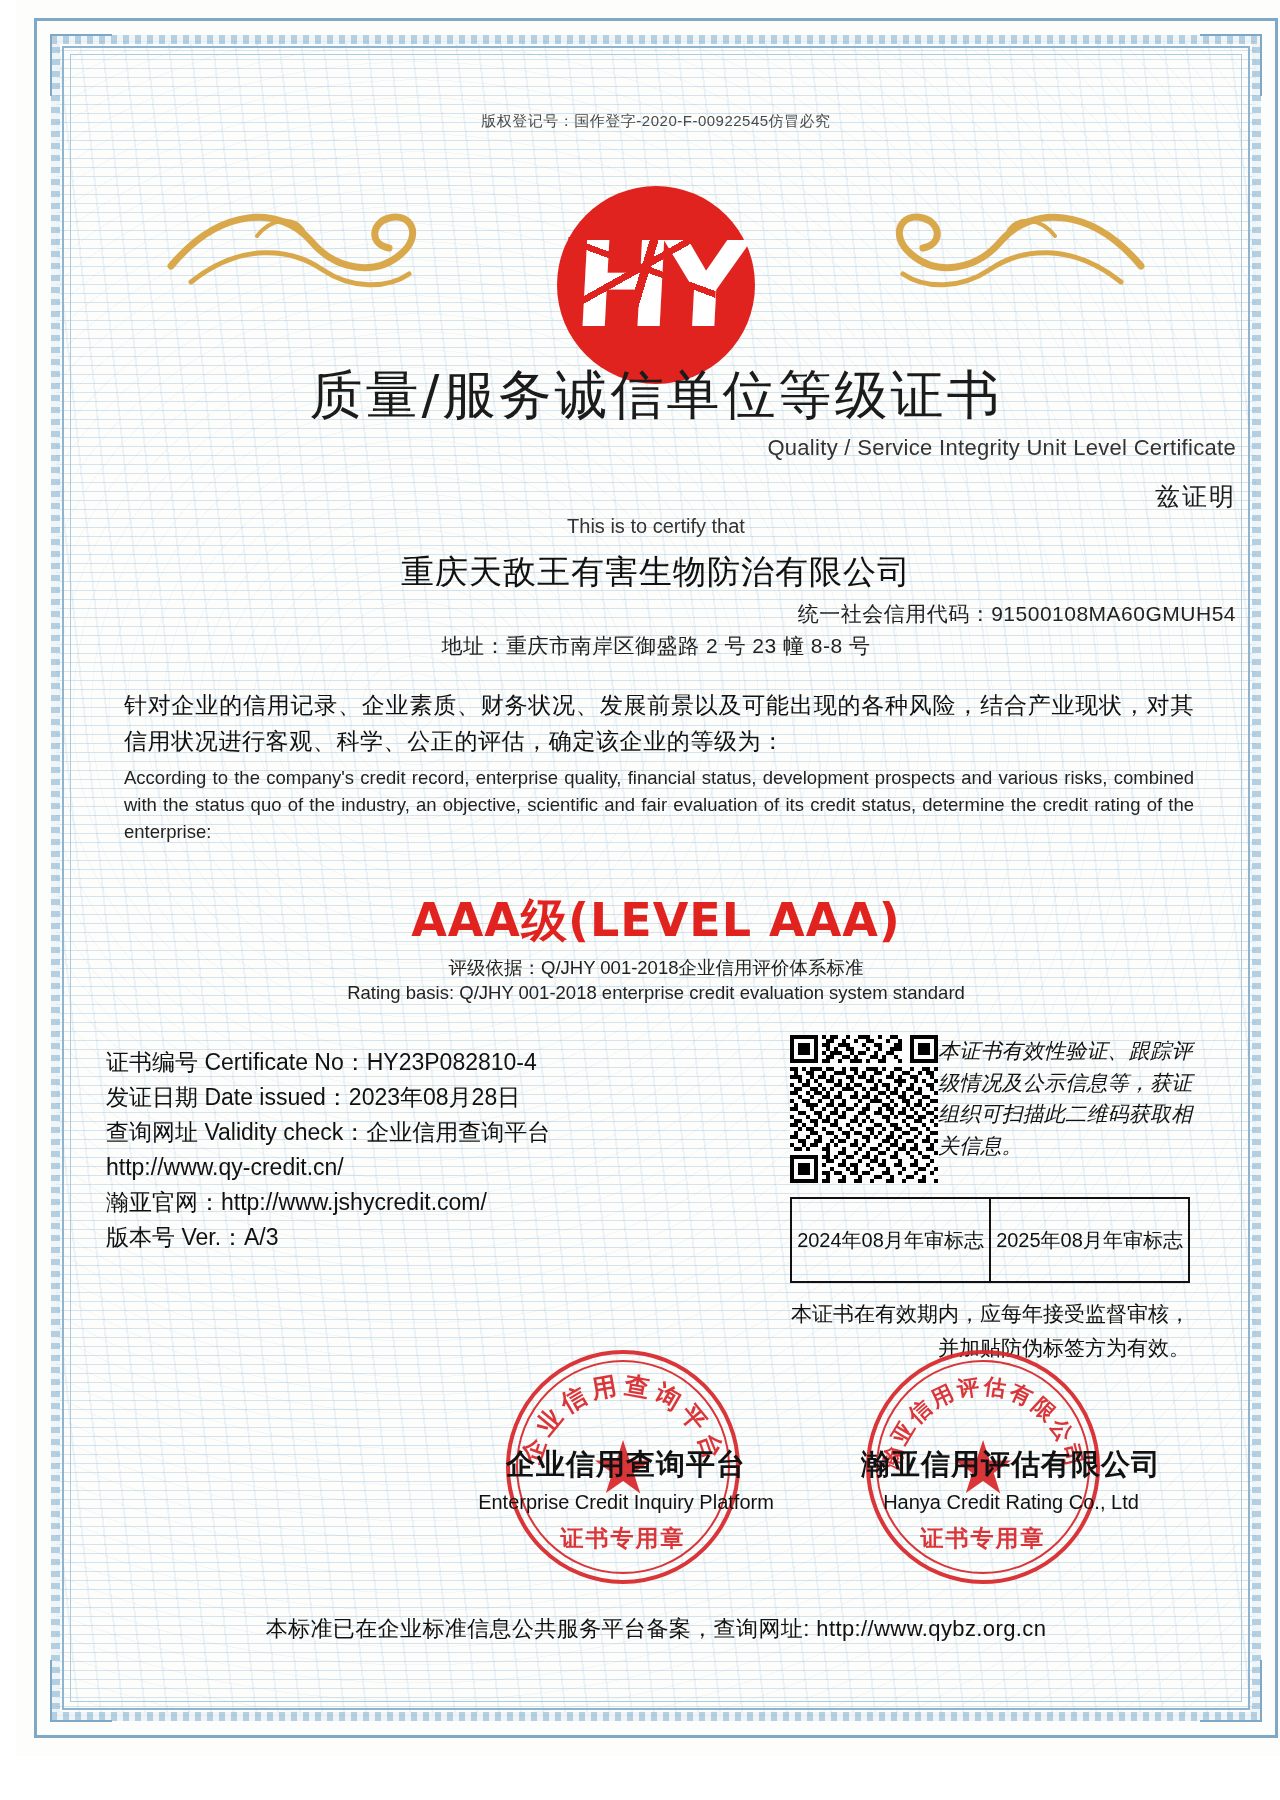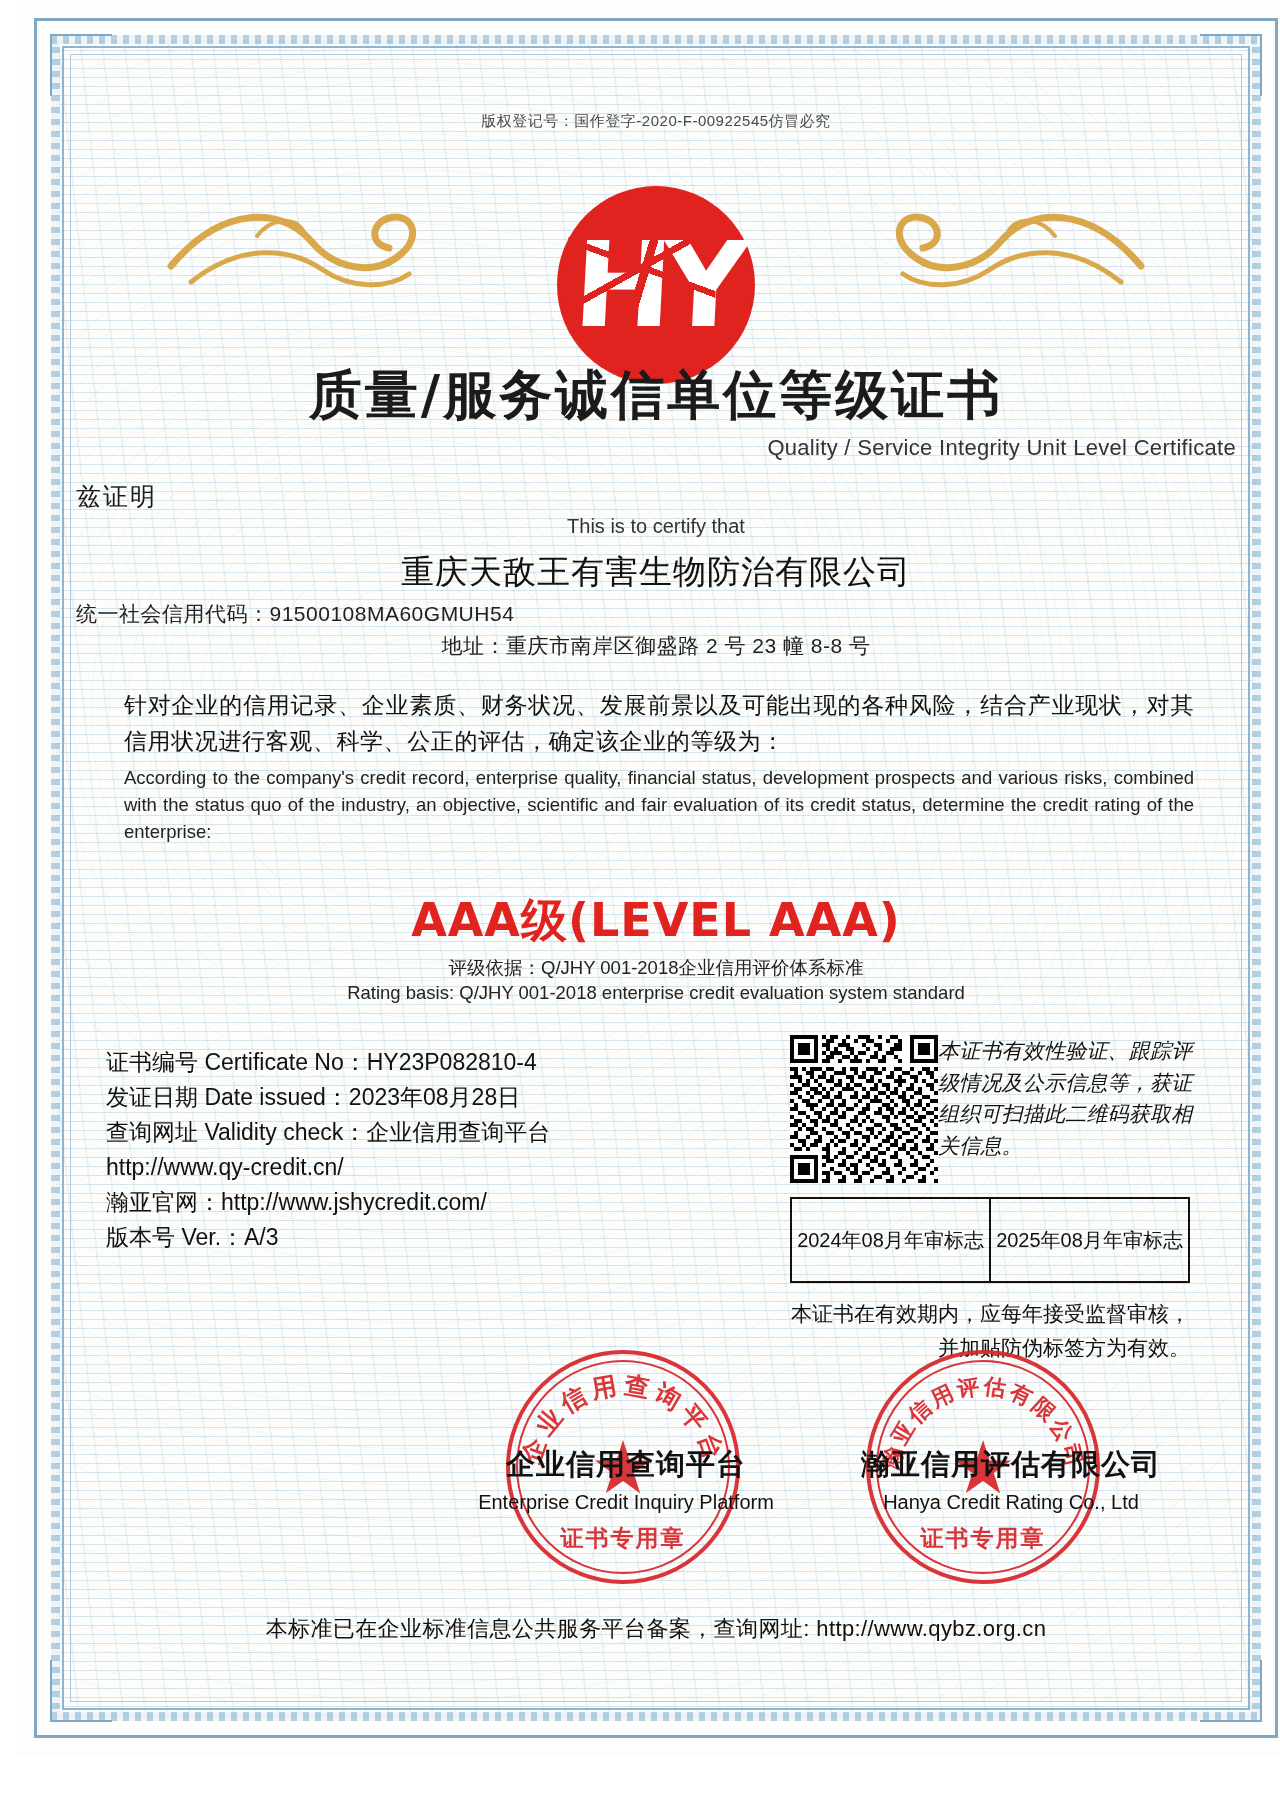--- a/index.html
+++ b/index.html
@@ -130,42 +130,42 @@
     background:
       linear-gradient(104deg, transparent 47%, #e0231f 47%, #e0231f 52%, transparent 52%),
       linear-gradient(20deg, transparent 60%, #e0231f 60%, #e0231f 64%, transparent 64%),
       linear-gradient(150deg, transparent 38%, #e0231f 38%, #e0231f 42%, transparent 42%);
     pointer-events:none;
   }
 
   .title-cn{
     position:absolute;top:300px;left:0;right:0;text-align:center;
     font-family:"DejaVu Sans", sans-serif;
-    font-size:53px;font-weight:bold;color:#1b1b1b;
+    font-size:53px;font-weight:normal;color:#1b1b1b;
     letter-spacing:3px;
   }
   .title-en{
     position:absolute;top:375px;left:0;right:0;text-align:right;
     font-size:22px;color:#333;letter-spacing:.3px;
   }
   .certify-cn{
-    position:absolute;top:420px;left:0;right:0;text-align:left;
+    position:absolute;top:420px;left:0;right:0;text-align:right;
     font-size:25px;color:#1b1b1b;letter-spacing:2px;
   }
   .certify-en{
     position:absolute;top:455px;left:0;right:0;text-align:center;
     font-size:20px;color:#333;
   }
   .company{
     position:absolute;top:490px;left:0;right:0;text-align:center;
     font-family:"DejaVu Sans", sans-serif;
     font-size:33px;font-weight:normal;color:#111;letter-spacing:1px;
   }
   .credit-code{
-    position:absolute;top:540px;left:0;right:0;text-align:left;
+    position:absolute;top:540px;left:0;right:0;text-align:right;
     font-size:21px;color:#222;letter-spacing:.5px;
   }
   .address{
     position:absolute;top:572px;left:0;right:0;text-align:center;
     font-size:21px;color:#222;letter-spacing:.5px;
   }
 
   .para{
     position:absolute;top:628px;left:48px;right:42px;
   }

